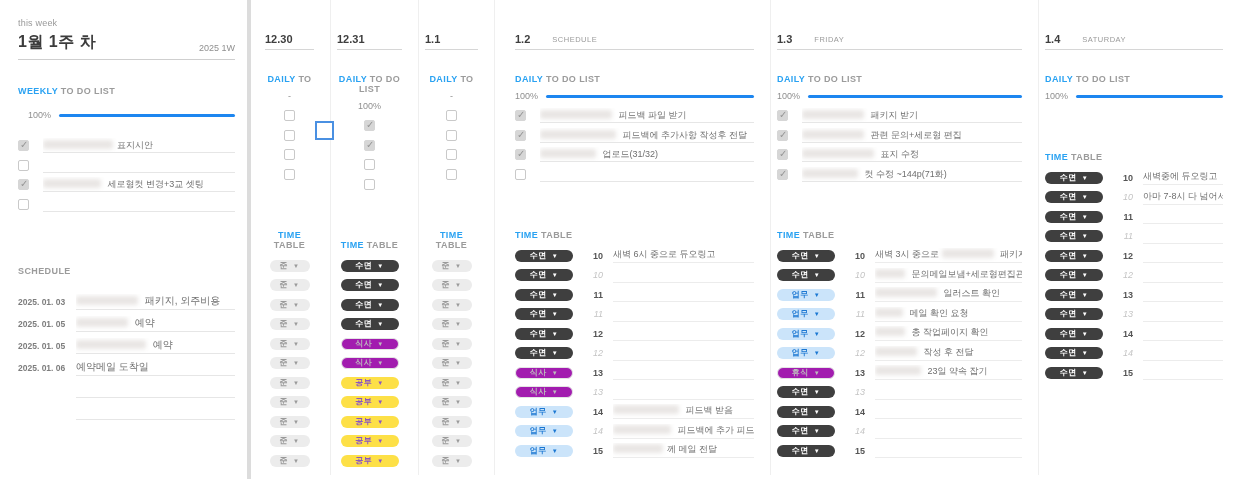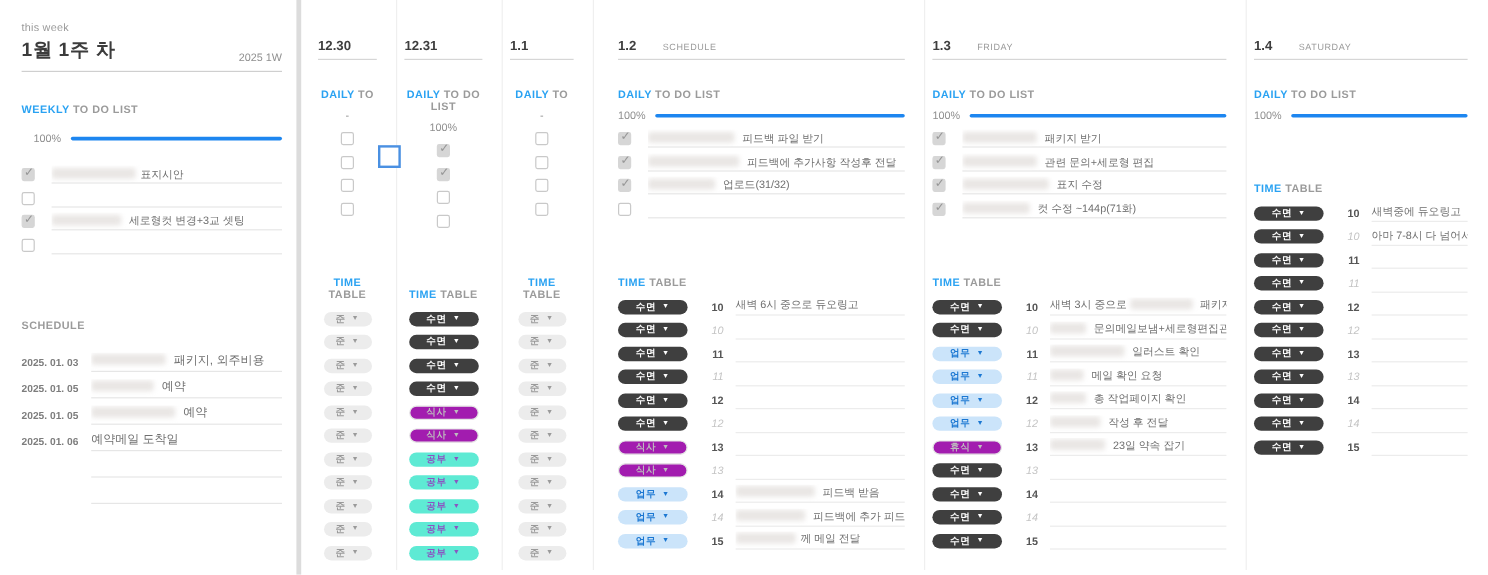--- a/index.html
+++ b/index.html
@@ -56,21 +56,21 @@
     background:#fff; z-index:3; }
   .tt-label { margin-top:46px; }
   .tt-rows { margin-top:6px; }
   .tt-row { display:flex; align-items:center; height:19.5px; }
   .pill { height:12px; border-radius:7px; font-size:8px; font-weight:bold;
     display:flex; align-items:center; justify-content:center; flex:0 0 auto;
     letter-spacing:.5px; line-height:1; cursor:default; }
   .pill .caret { font-size:6px; margin-left:5px; }
   .pill-sleep { background:#3f3f3f; color:#fff; width:58px; }
   .pill-work  { background:#cbe4fa; color:#1b77d2; width:58px; }
-  .pill-study { background:#5eead4; color:#8a55c2; width:58px; }
+  .pill-study { background:#fde047; color:#8a55c2; width:58px; }
   .pill-meal, .pill-rest { background:#a21caf; border:1px solid #e4e4e4; color:#bdbdbd; width:58px; }
   .pill-etc   { background:#ececec; color:#9a9a9a; width:40px; }
   .tt-center { justify-content:center; }
   .tt-time { width:26px; text-align:right; font-size:9px; font-weight:bold;
     color:#555; margin-left:4px; flex:0 0 auto; }
   .tt-time.half { color:#c4c4c4; font-style:italic; font-weight:normal; }
   .tt-note { flex:1; margin-left:10px; border-bottom:1px solid #ececec;
     font-size:9px; color:#6f6f6f; height:15px; line-height:13px; white-space:nowrap; overflow:hidden; }
 </style>
 </head>

